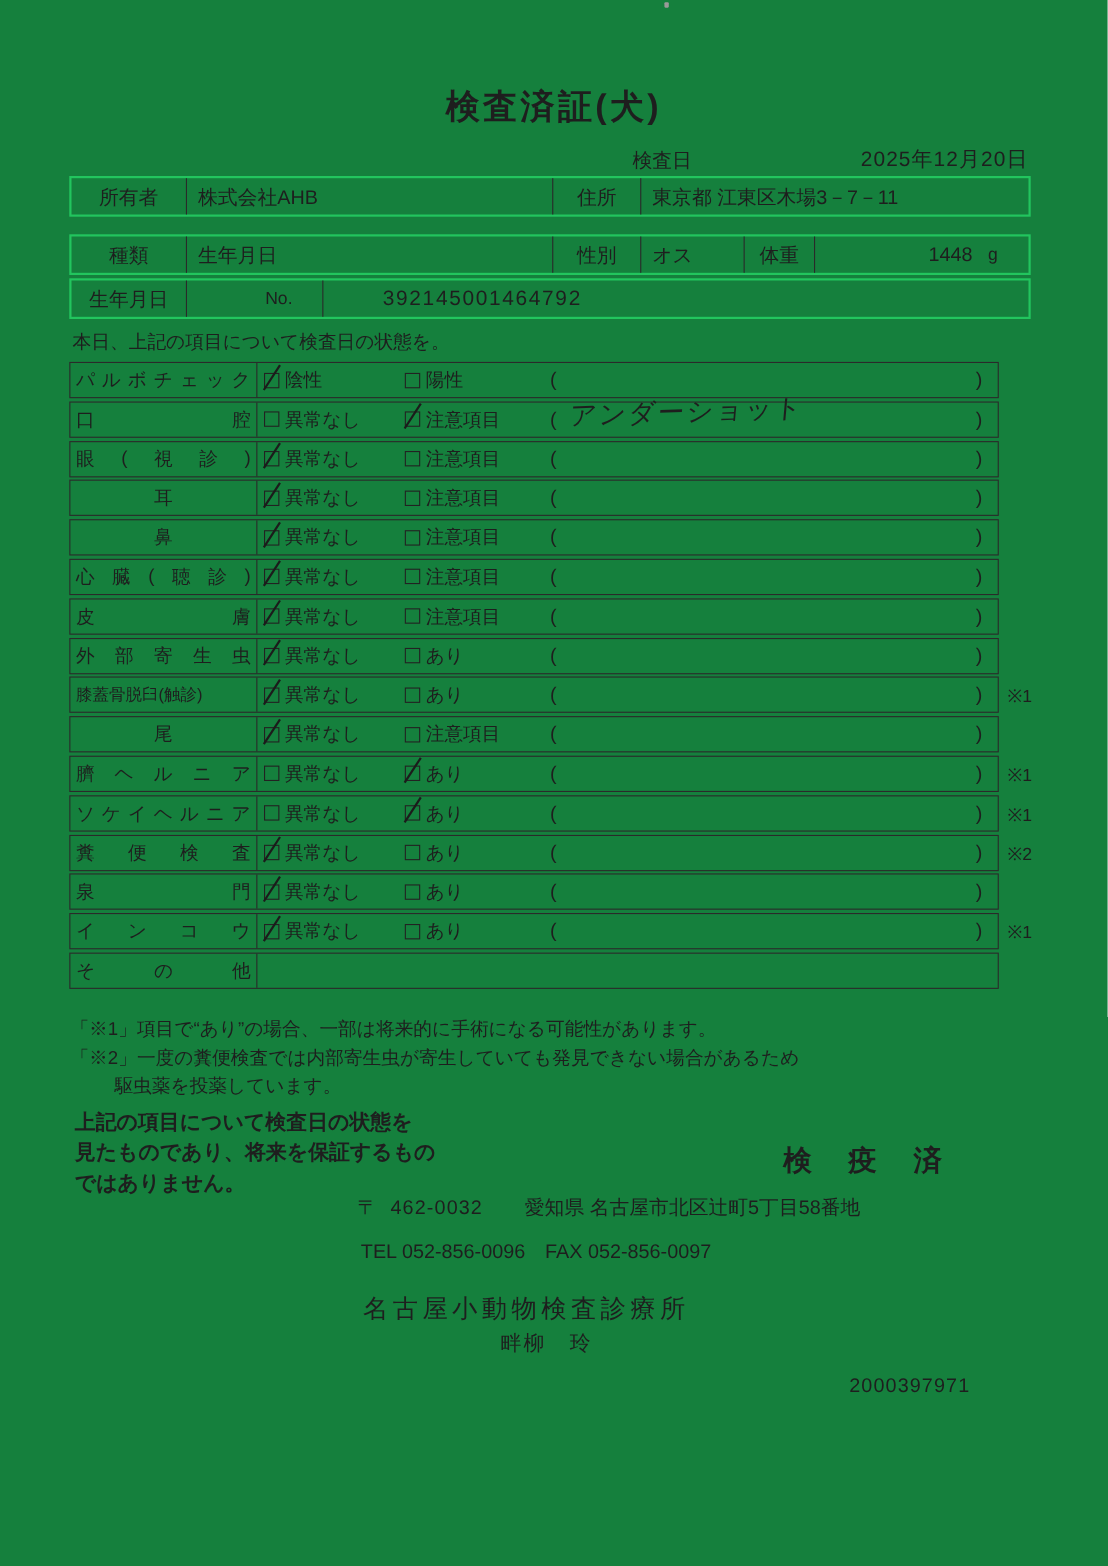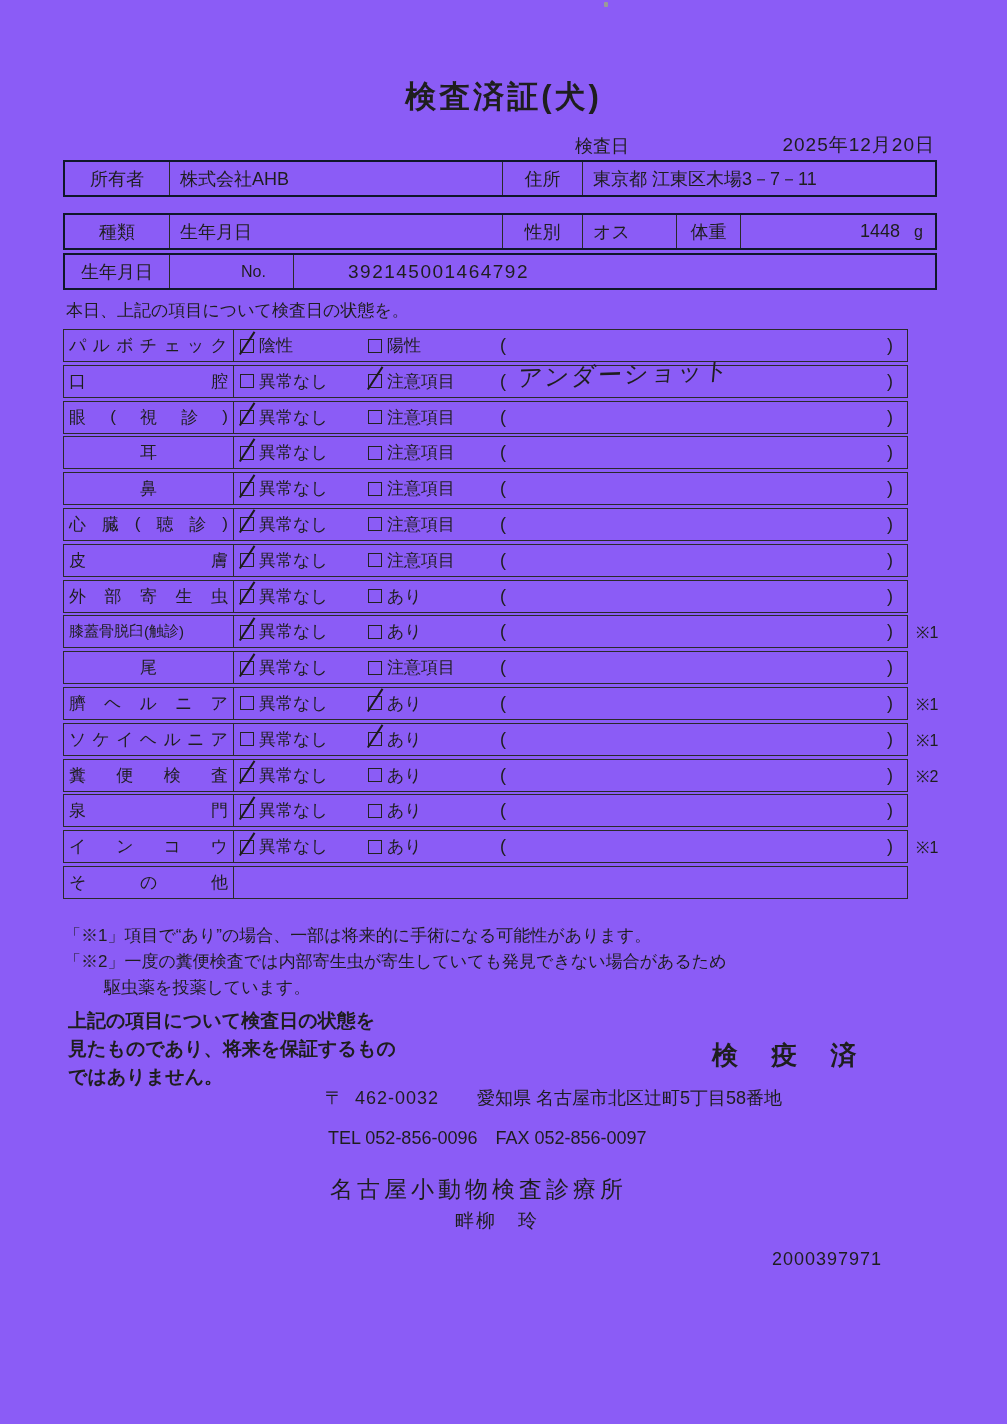--- a/index.html
+++ b/index.html
@@ -1,46 +1,46 @@
 <!DOCTYPE html>
 <html><head>
 <meta charset="utf-8">
 <style>
   html,body{margin:0;padding:0;background:#eceff0;}
   .page{
     position:relative;
     width:1007px;height:1424px;
     margin:0 auto;
-    background:#8b5cf6;
+    background:#15803d;
     font-family:"Liberation Sans",sans-serif;
     color:#1e1e1e;
     overflow:hidden;
   }
   .abs{position:absolute;}
 
   
   .doc-title{top:76px;left:0;width:100%;text-align:center;font-size:31px;font-weight:700;letter-spacing:3px;}
   .insp-label{top:134px;left:575px;font-size:18px;}
   .insp-date{top:132px;right:72px;font-size:19px;letter-spacing:1px;}
 
   
-  .htable{left:63px;width:874px;border:2px solid #0f172a;box-sizing:border-box;display:flex;background:transparent;}
+  .htable{left:63px;width:874px;border:2px solid #22c55e;box-sizing:border-box;display:flex;background:transparent;}
   .hcell{border-right:1.7px solid #2a2a2a;box-sizing:border-box;height:33px;display:flex;align-items:center;font-size:18px;}
   .hcell:last-child{border-right:none;}
   .hcell.lab{justify-content:center;}
   .hcell.val{padding-left:10px;text-align:center;}
   .t-owner{top:160px;}
   .t-breed{top:213px;}
   .t-birth{top:253px;gap:44px;}
   .w-lab{width:105px;}
   .w-val{width:333px;}
   .w-lab2{width:80px;}
   .w-sex{width:94px;}
   .w-wlab{width:64px;}
-  .w-weight{flex:1;justify-content:flex-end;padding-right:12px;}
+  .w-weight{flex:1;justify-content:flex-end;padding-right:28px;}
   .w-weight .unit{font-size:16px;margin-left:14px;}
   .w-no{flex:1;letter-spacing:1.5px;font-size:19px;}
 
   .intro{top:299px;left:66px;font-size:17px;}
 
   
   .exam{top:329px;left:63px;width:845px;}
   .exam-row{
     position:relative;
     display:flex;align-items:center;

